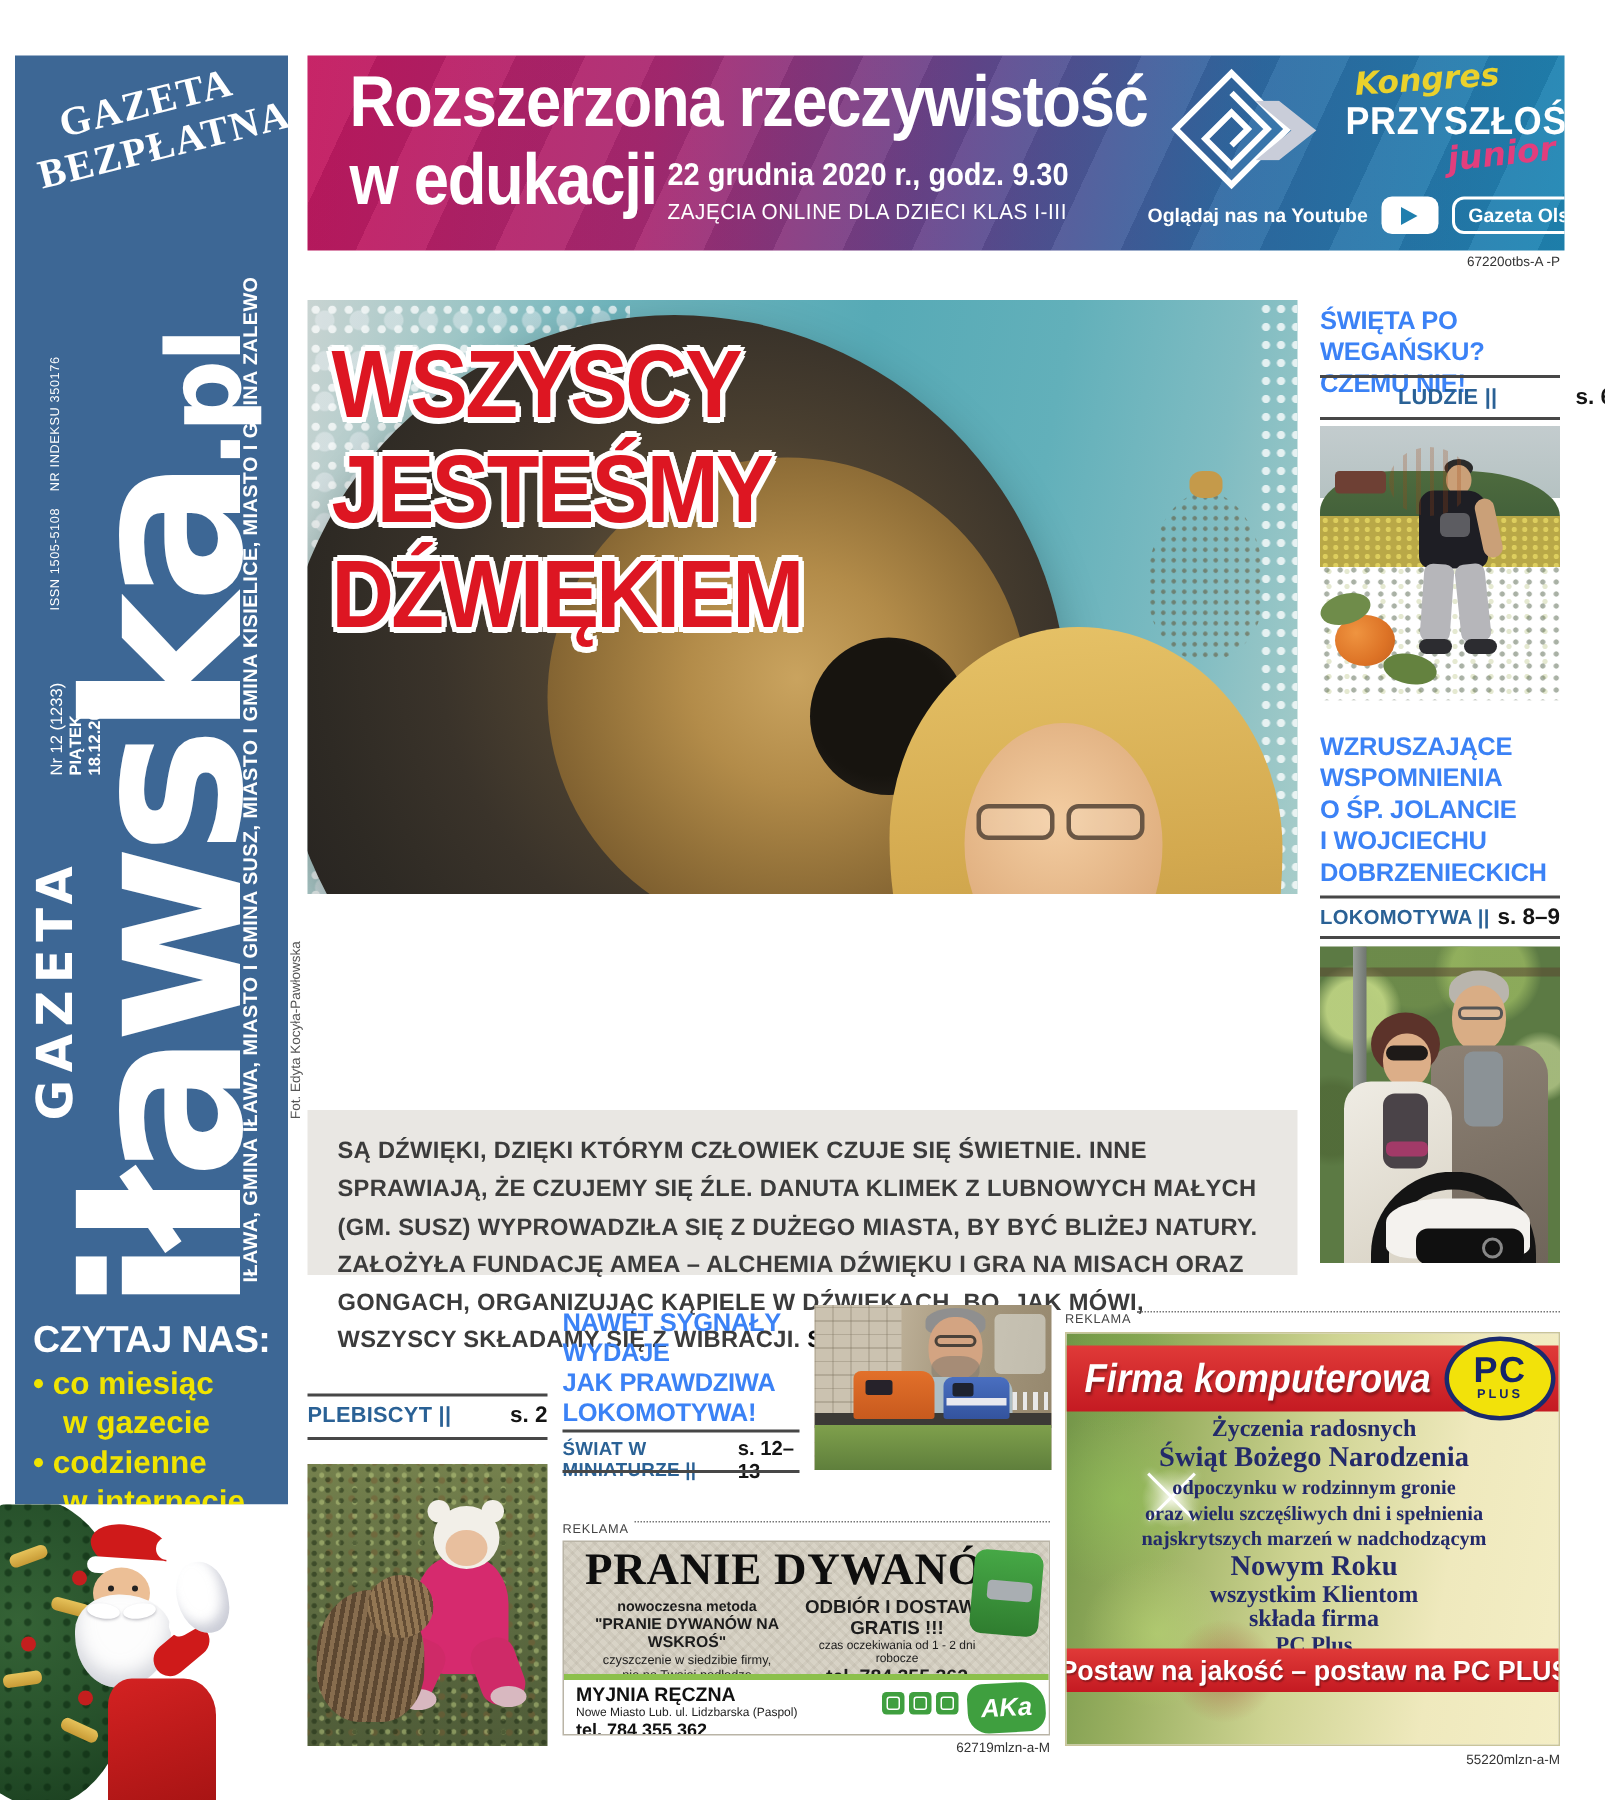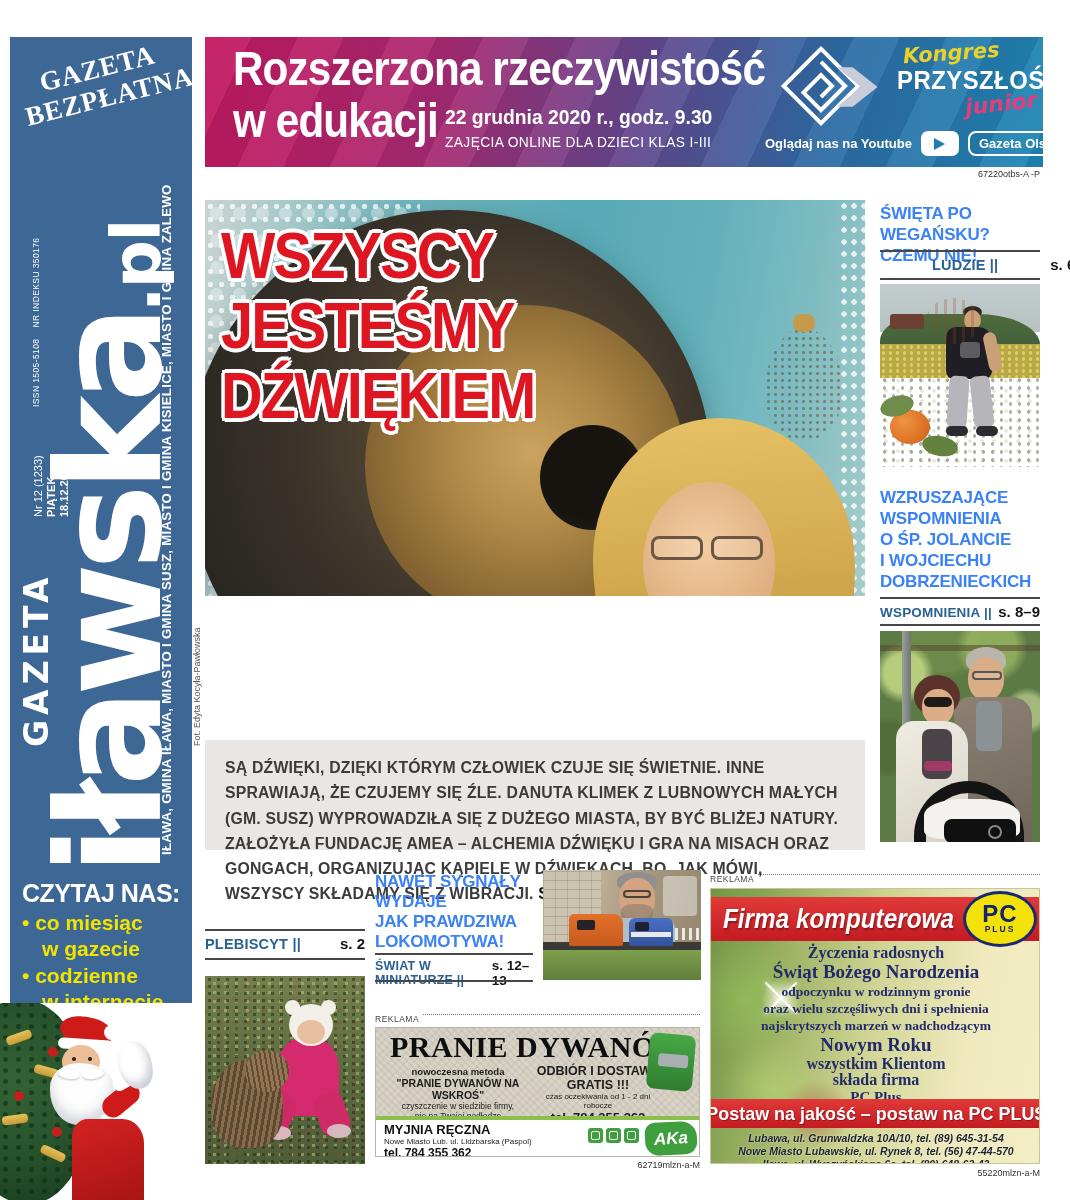--- a/index.html
+++ b/index.html
@@ -244,21 +244,21 @@
 
   <div class="abs artitle" style="left:880px;top:487px;width:164px">
     <div>WZRUSZAJĄCE</div>
     <div>WSPOMNIENIA</div>
     <div>O ŚP. JOLANCIE</div>
     <div>I WOJCIECHU</div>
     <div>DOBRZENIECKICH</div>
   </div>
   <div class="abs rule" style="left:880px;top:597px;width:160px"></div>
   <div class="abs secrow" style="left:880px;top:603px;width:160px">
-    <span class="seclabel" style="font-size:13.5px">WSPOMNIENIA ||</span>
+    <span class="seclabel" style="font-size:13.5px">LOKOMOTYWA ||</span>
     <span class="secpages">s. 8–9</span>
   </div>
   <div class="abs rule" style="left:880px;top:624px;width:160px"></div>
   <div class="photo" style="left:880px;top:631px;width:160px;height:211px;background:#5c7a44">
     <div class="layer" style="left:0;top:0;width:160px;height:211px;background-image:radial-gradient(circle at 15% 20%,rgba(205,225,140,.8) 0 9%,transparent 14%),radial-gradient(circle at 70% 8%,rgba(160,190,100,.7) 0 11%,transparent 16%),radial-gradient(circle at 92% 38%,rgba(210,225,160,.6) 0 8%,transparent 12%),radial-gradient(circle at 40% 4%,rgba(110,140,75,.9) 0 14%,transparent 18%),radial-gradient(circle at 5% 55%,rgba(80,105,55,.8) 0 12%,transparent 16%)"></div>
     <div class="layer" style="left:0;top:14px;width:160px;height:6px;background:rgba(90,70,50,.55)"></div>
     <div class="layer" style="left:22px;top:0;width:9px;height:211px;background:linear-gradient(90deg,#9aa09a,#6f756f)"></div>
     <div class="layer" style="left:86px;top:16px;width:40px;height:26px;border-radius:50% 50% 40% 40%;background:#b9b5ad"></div>
     <div class="layer" style="left:88px;top:26px;width:36px;height:44px;border-radius:48%;background:#d9ad85"></div>
     <div class="layer" style="left:92px;top:40px;width:30px;height:9px;border:2px solid #555;border-radius:4px;background:rgba(255,255,255,.15)"></div>
@@ -389,21 +389,16 @@
       <div class="w-m">oraz wielu szczęśliwych dni i spełnienia</div>
       <div class="w-m">najskrytszych marzeń w nadchodzącym</div>
       <div class="w-l">Nowym Roku</div>
       <div class="w-s">wszystkim Klientom</div>
       <div class="w-s">składa firma</div>
       <div class="w-e">PC Plus</div>
     </div>
     <div class="pc-banner pc-b2">
       <span>Postaw na jakość – postaw na PC PLUS</span>
     </div>
-    <div class="pc-addr">
-      <div>Lubawa, ul. Grunwaldzka 10A/10, tel. (89) 645-31-54</div>
-      <div>Nowe Miasto Lubawskie, ul. Rynek 8, tel. (56) 47-44-570</div>
-      <div>Iława, ul. Wyszyńskiego 6a, tel. (89) 648-63-43</div>
-    </div>
   </div>
   <div class="code" style="left:840px;top:1168px;width:200px">55220mlzn-a-M</div>
 
 </div>
 
 </body></html>

